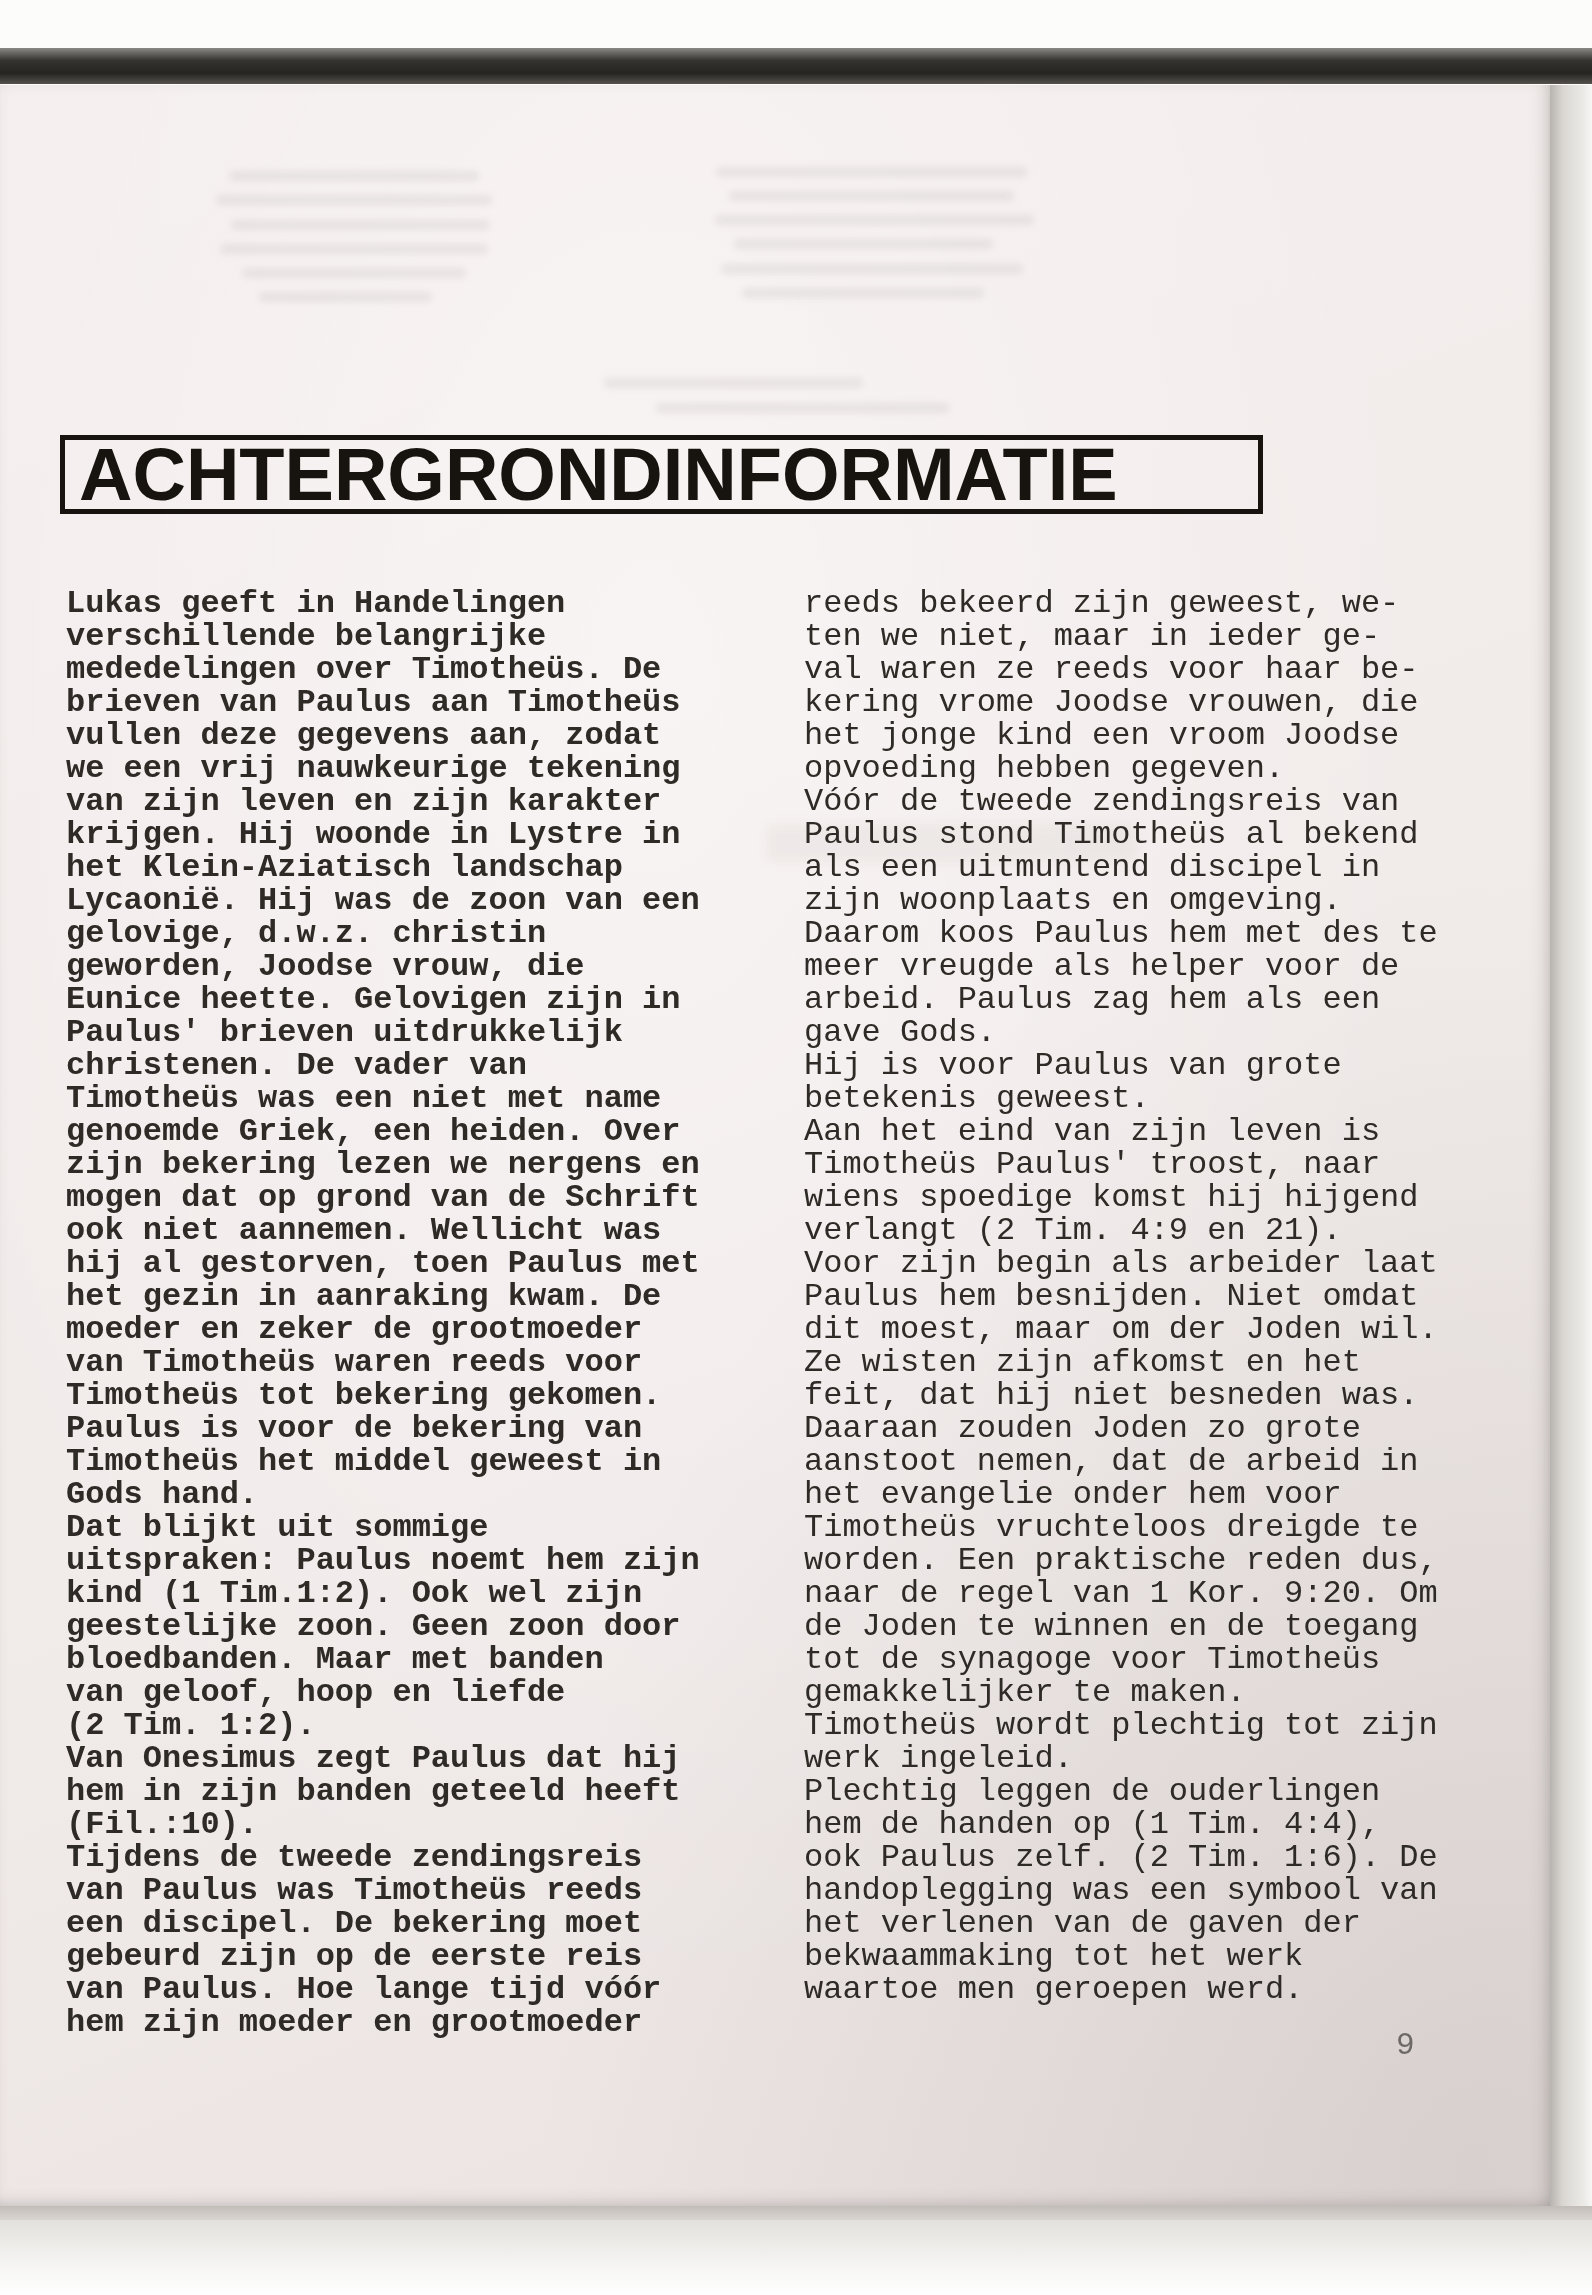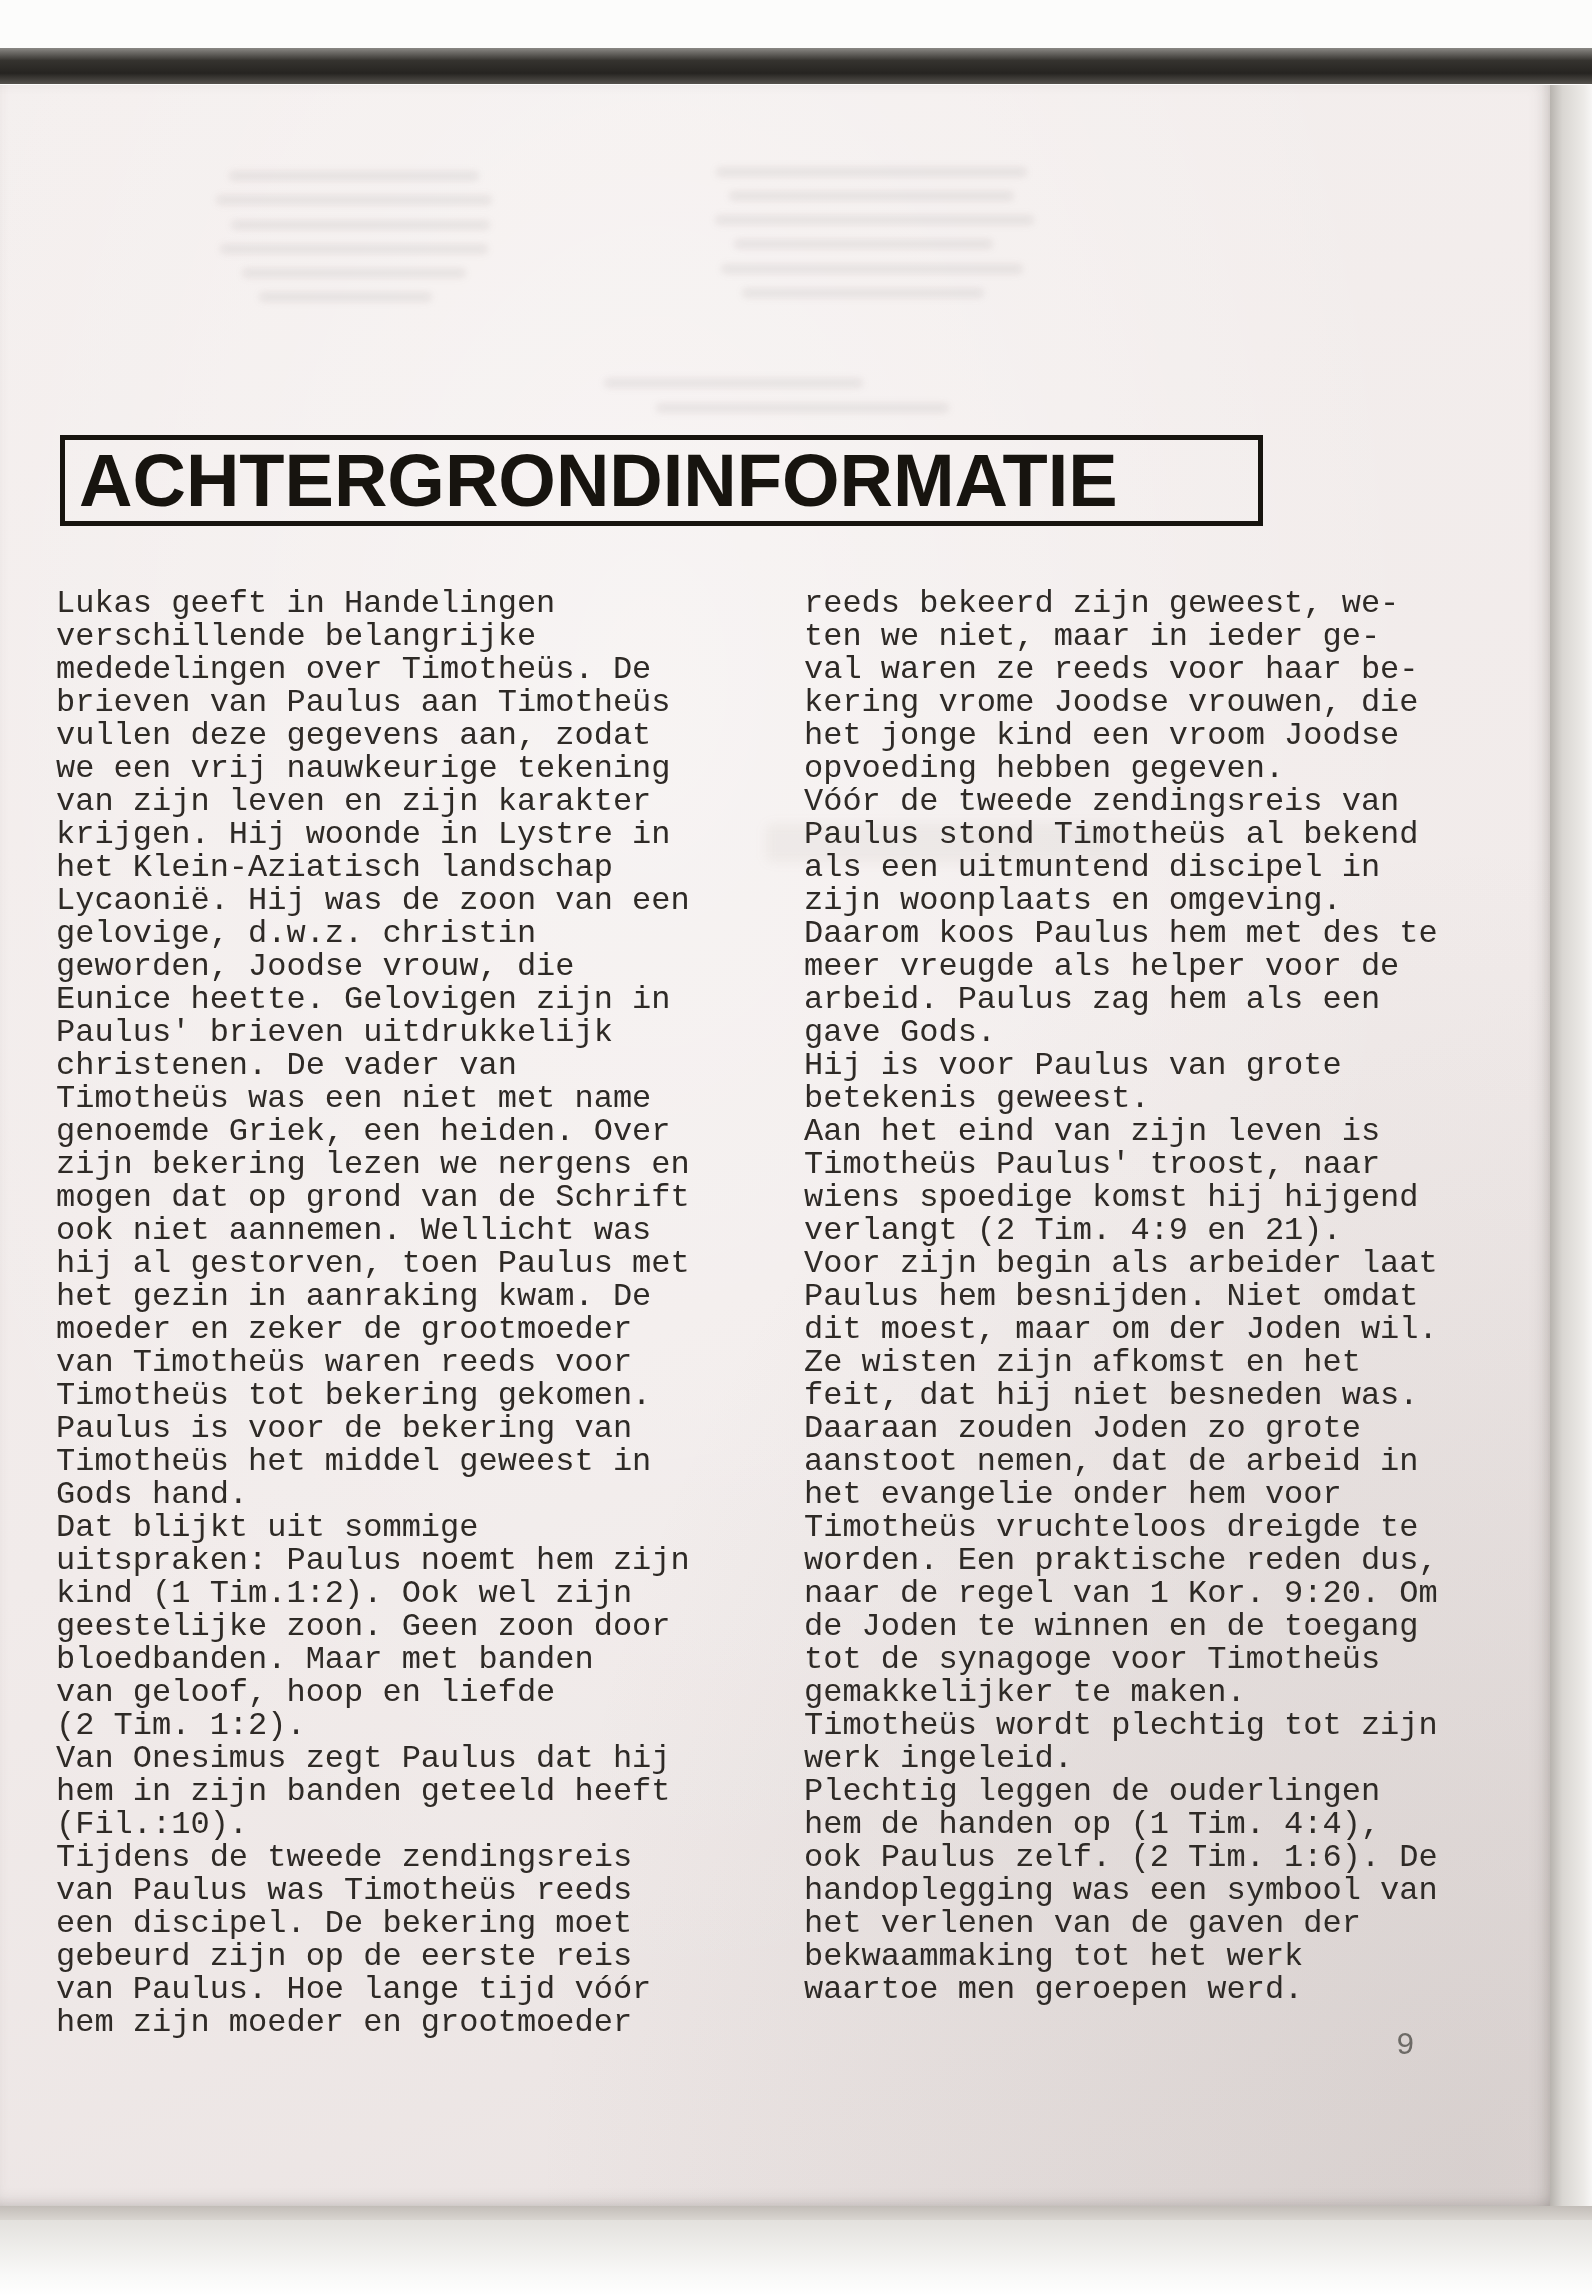--- a/index.html
+++ b/index.html
@@ -38,39 +38,39 @@
   }
   
   .ghost{
     position:absolute;border-radius:5.2px;
     background:rgba(112,100,94,0.10);
     filter:blur(3.5px);
   }
   .ghost.block{background:rgba(135,124,118,0.07);filter:blur(5.2px);}
   
   .title-box{
-    position:absolute;left:60px;top:350px;width:1203px;height:91px;
+    position:absolute;left:60px;top:350px;width:1203px;height:79px;
     border:5.2px solid #17140f;box-sizing:border-box;
     display:flex;align-items:center;padding-left:14px;
     background:transparent;
   }
   .title-box h1{
     margin:0;font-size:74px;line-height:1;font-weight:700;
     letter-spacing:0px;color:#17140f;white-space:nowrap;
     font-family:"Liberation Sans", sans-serif;
   }
   
   .col{
     position:absolute;top:502px;width:682px;
     font-family:"Liberation Mono","DejaVu Sans Mono",monospace;
     font-size:32px;color:#2e2a26;
     white-space:pre;
   }
   .col .tline{height:33px;line-height:33px;}
-  .col-left{left:56px;}
+  .col-left{left:66px;font-weight:bold;}
   .col-right{left:804px;}
   .page-number{
     position:absolute;left:1396px;top:1943px;
     font-family:"Liberation Mono","DejaVu Sans Mono",monospace;
     font-size:31px;color:#6d6а66;color:#6d6a66;
   }
 </style>
 </head>
 <body>
 

